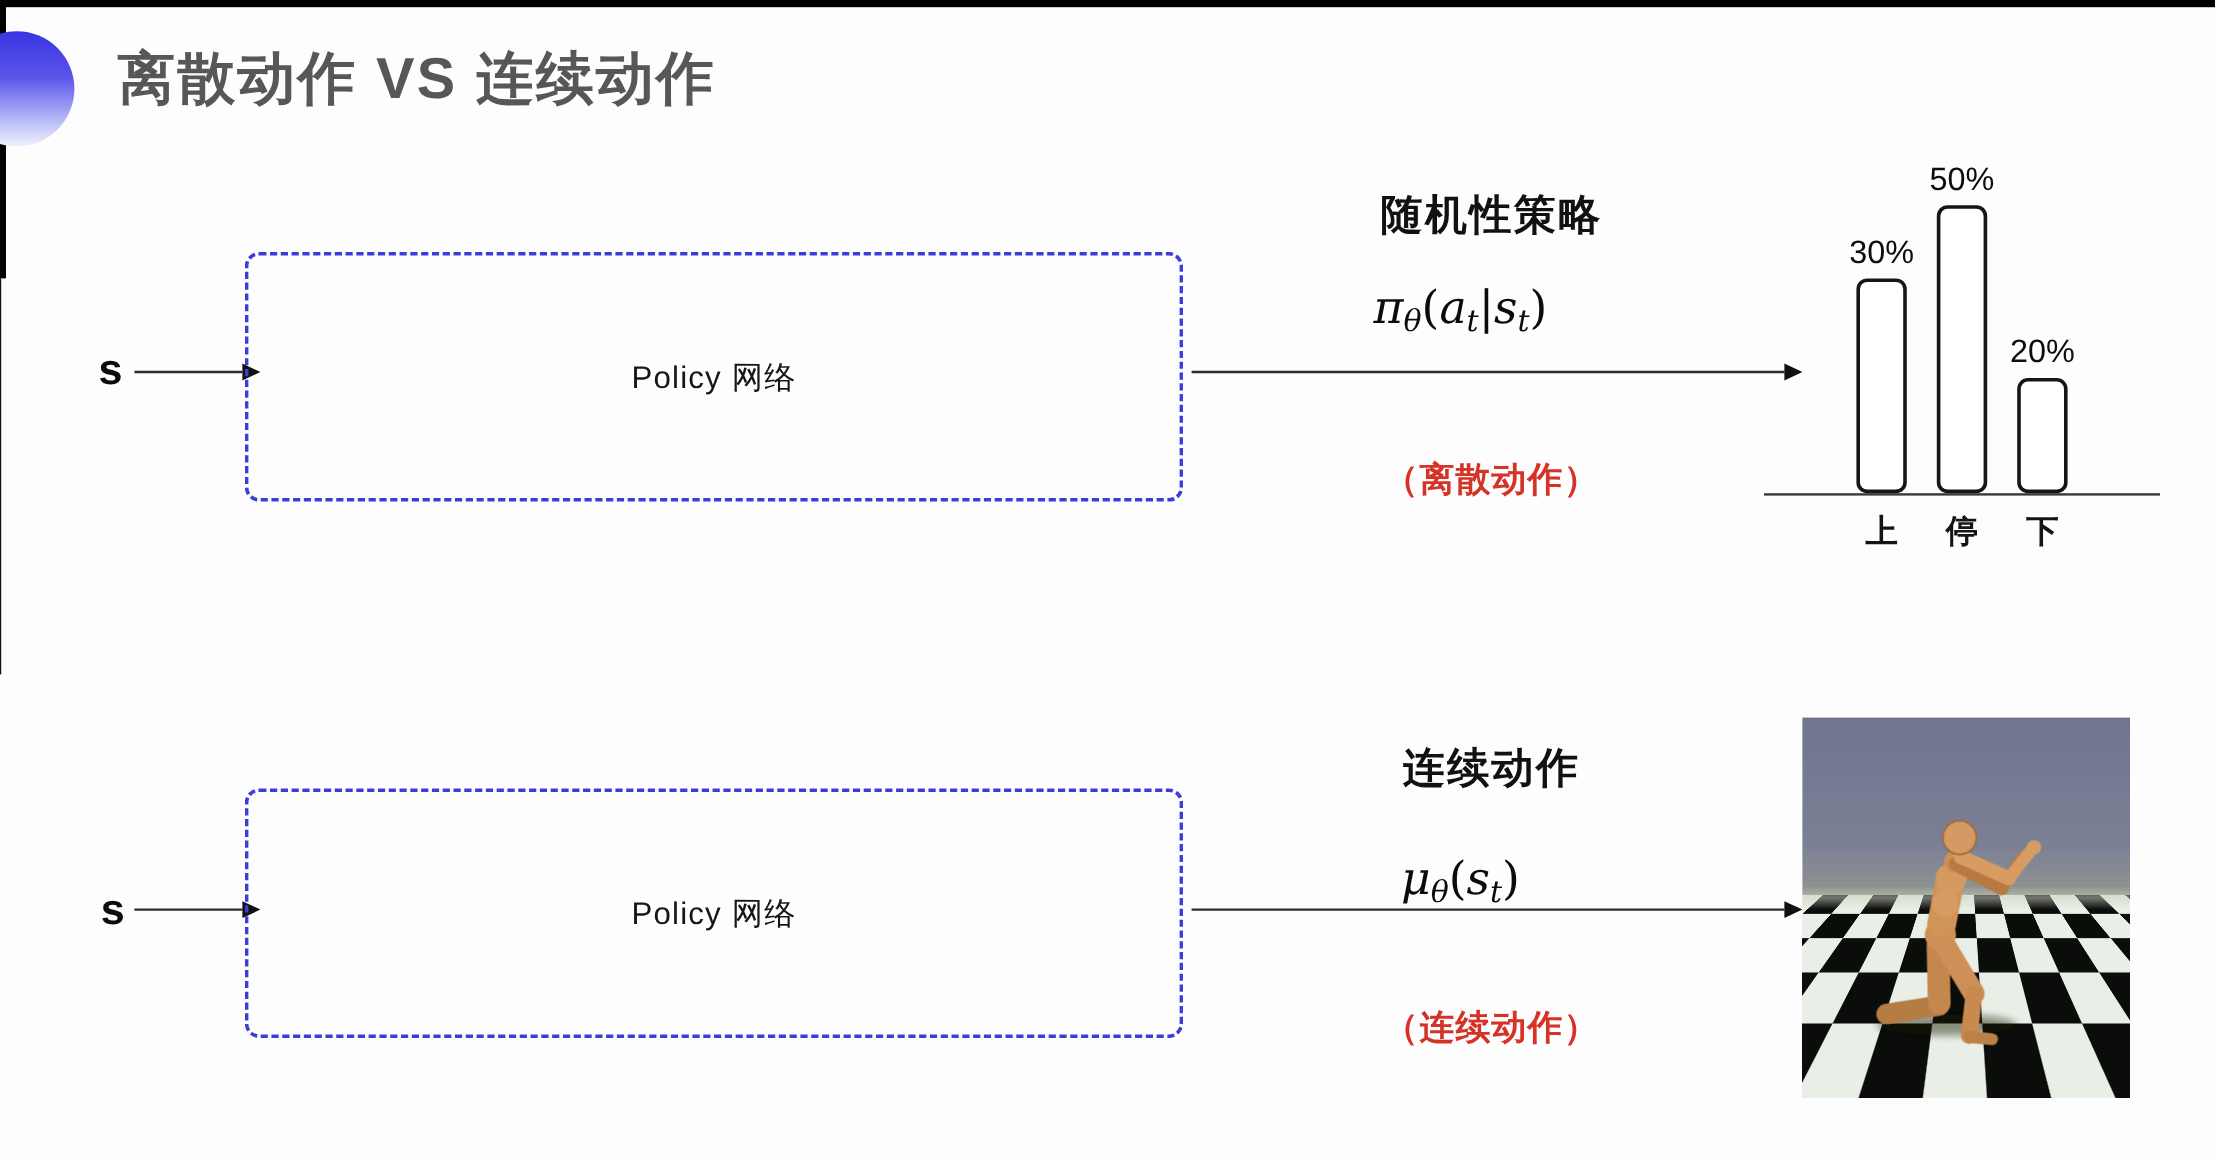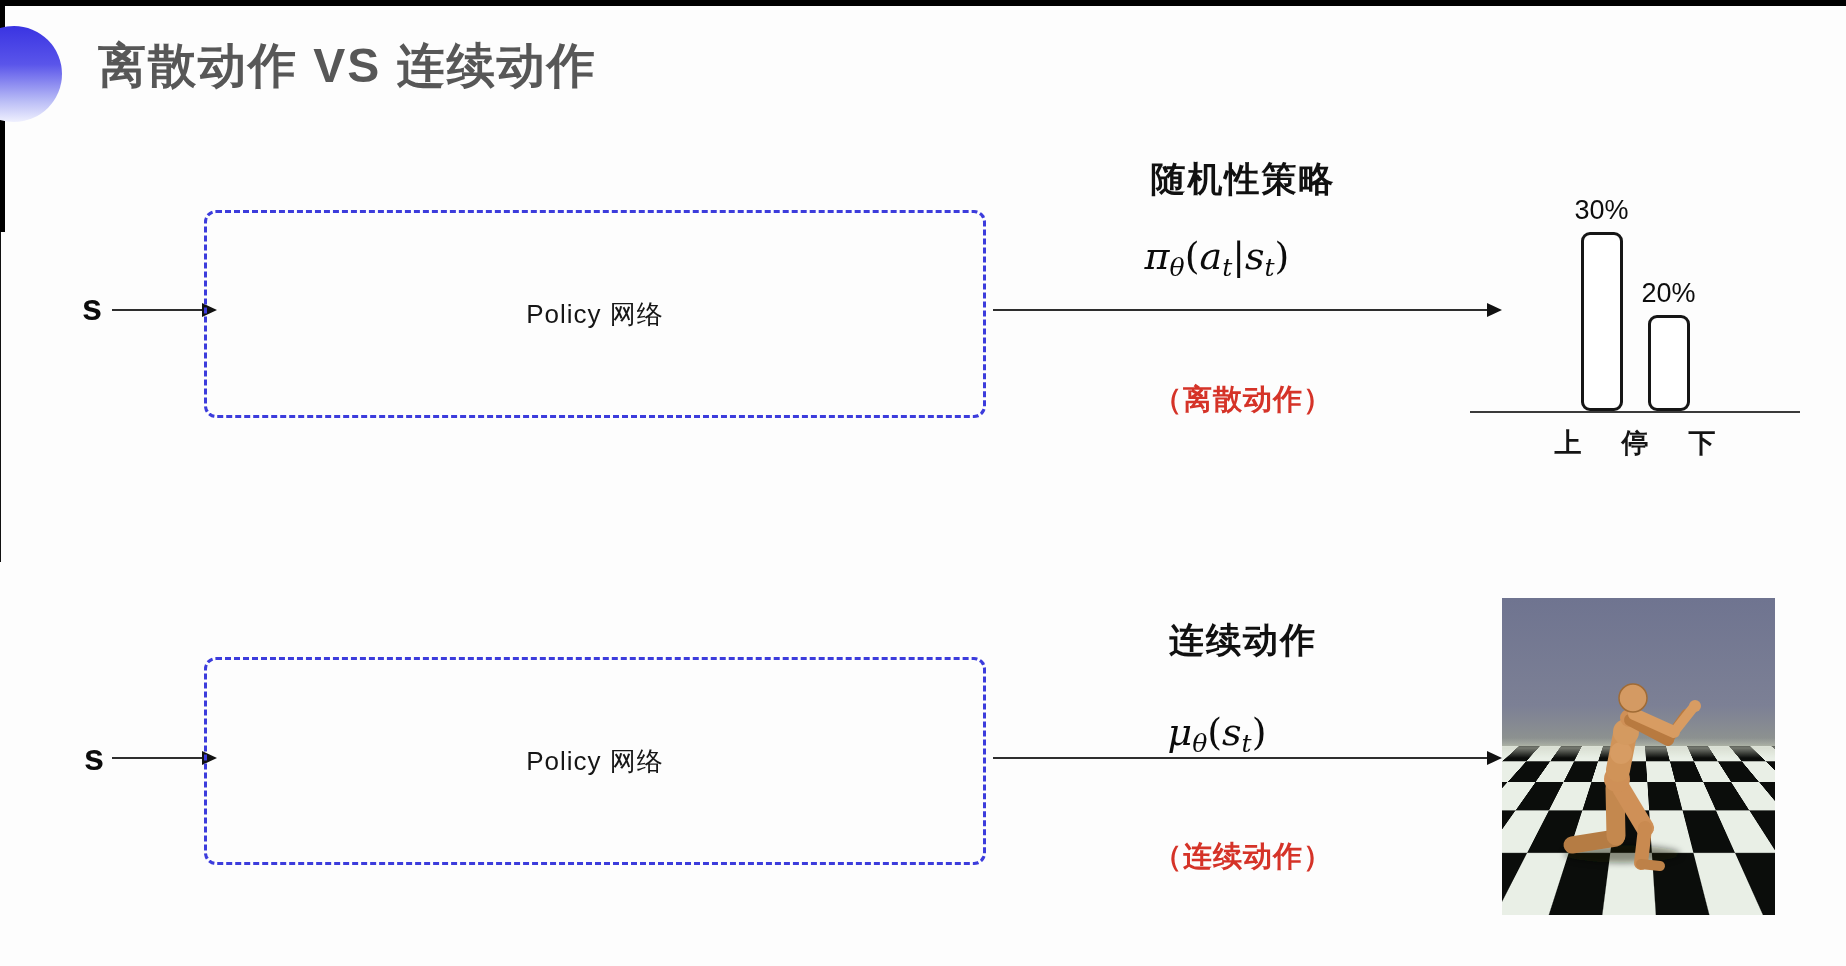--- a/index.html
+++ b/index.html
@@ -126,20 +126,23 @@
 </svg>
 <div class="policy-type pt1">随机性策略</div>
 <div class="formula f1"><span class="f-it">π</span><span class="f-sub">θ</span><span class="f-n">(</span><span class="f-it">a</span><span class="f-sub">t</span><span class="f-n">|</span><span class="f-it">s</span><span class="f-sub">t</span><span class="f-n">)</span></div>
 <div class="action-note an1">（离散动作）</div>
 
 <div class="chart">
   <div class="chart-plot" id="chart-plot">
       <div class="bar" style="height: 179px; text-decoration: underline;">
         <div class="bar-value">30%</div>
       </div>
+      <div class="bar" style="height: 240px;">
+        <div class="bar-value">50%</div>
+      </div>
       <div class="bar" style="height: 96px;">
         <div class="bar-value">20%</div>
       </div>
     </div>
   <div class="chart-cats" id="chart-cats">
       <div class="cat">上</div>
       <div class="cat">停</div>
       <div class="cat">下</div>
     </div>
 </div>

